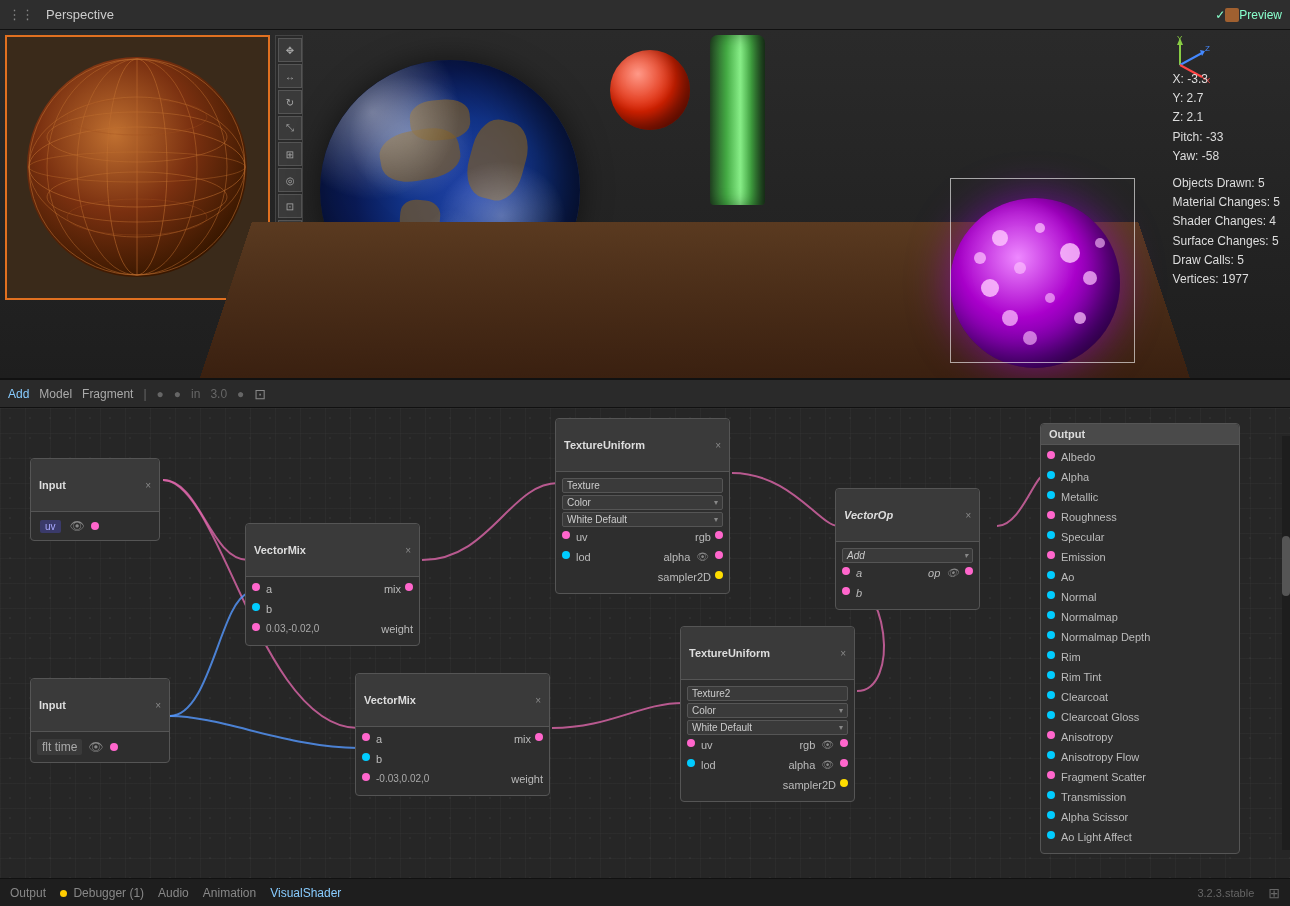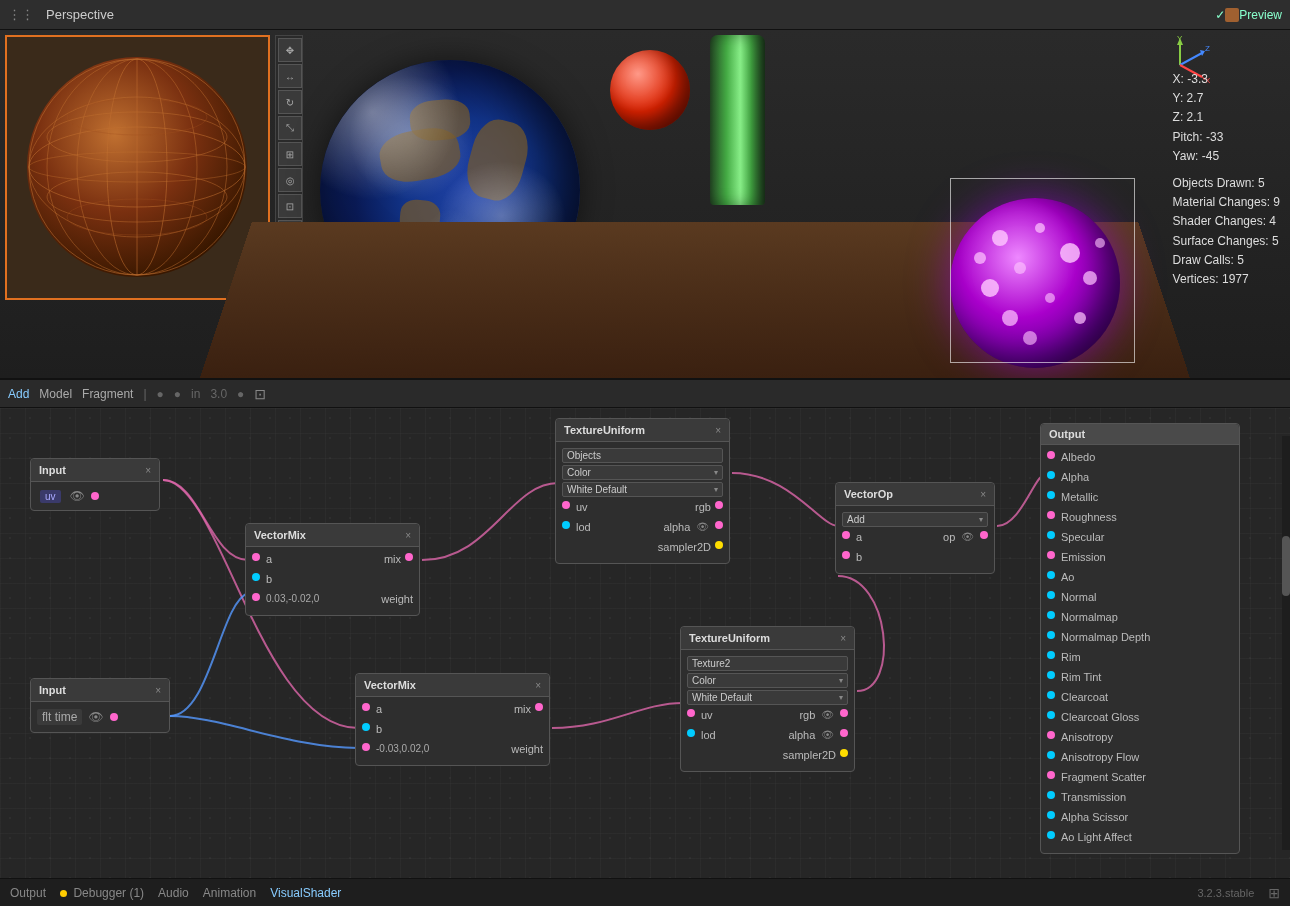--- a/index.html
+++ b/index.html
@@ -242,21 +242,21 @@
       position: absolute;
       background: #2e2e2e;
       border: 1px solid #555;
       border-radius: 4px;
       min-width: 120px;
       font-size: 11px;
     }
 
     .node-header {
       background: #3a3a3a;
-      padding: 5px 8px;
+      padding: 20px 8px;
       display: flex;
       align-items: center;
       justify-content: space-between;
       border-bottom: 1px solid #555;
       border-radius: 4px 4px 0 0;
     }
 
     .node-title {
       font-size: 11px;
       color: #ddd;
@@ -344,22 +344,23 @@
       width: 175px;
     }
 
     #texture2 {
       left: 680px; top: 218px;
       width: 175px;
     }
 
     
     #vectorop {
-      left: 835px; top: 74px;
-      width: 160px;
+      left: 835px; top: 80px;
+      width: 145px;
+      font-style: italic;
     }
 
     
     #output-node {
       left: 1040px; top: 15px;
       width: 200px;
     }
 
     .output-header {
       background: #4a4a4a;
@@ -575,23 +576,23 @@
         <text x="55" y="16" fill="#4488ff" font-size="8">Z</text>
         <text x="55" y="48" fill="#ff4444" font-size="8">X</text>
       </svg>
     </div>
 
     <div id="info-panel">
       <div>X: -3.3</div>
       <div>Y: 2.7</div>
       <div>Z: 2.1</div>
       <div>Pitch: -33</div>
-      <div>Yaw: -45</div>
+      <div>Yaw: -58</div>
       <div style="margin-top:8px;">Objects Drawn: 5</div>
-      <div>Material Changes: 9</div>
+      <div>Material Changes: 5</div>
       <div>Shader Changes: 4</div>
       <div>Surface Changes: 5</div>
       <div>Draw Calls: 5</div>
       <div>Vertices: 1977</div>
     </div>
   </div>
 </div>
 
 <div id="node-editor">
   <div id="node-toolbar">
@@ -707,21 +708,21 @@
       </div>
     </div>
 
     <div class="node-card" id="texture1">
       <div class="node-header">
         <span class="node-title">TextureUniform</span>
         <span class="node-close">×</span>
       </div>
       <div class="node-body">
         <div class="node-dropdown">
-          <span>Objects</span>
+          <span>Texture</span>
         </div>
         <div class="node-dropdown">
           <span>Color</span>
           <span class="node-dropdown-arrow">▾</span>
         </div>
         <div class="node-dropdown">
           <span>White Default</span>
           <span class="node-dropdown-arrow">▾</span>
         </div>
         <div class="node-row">

